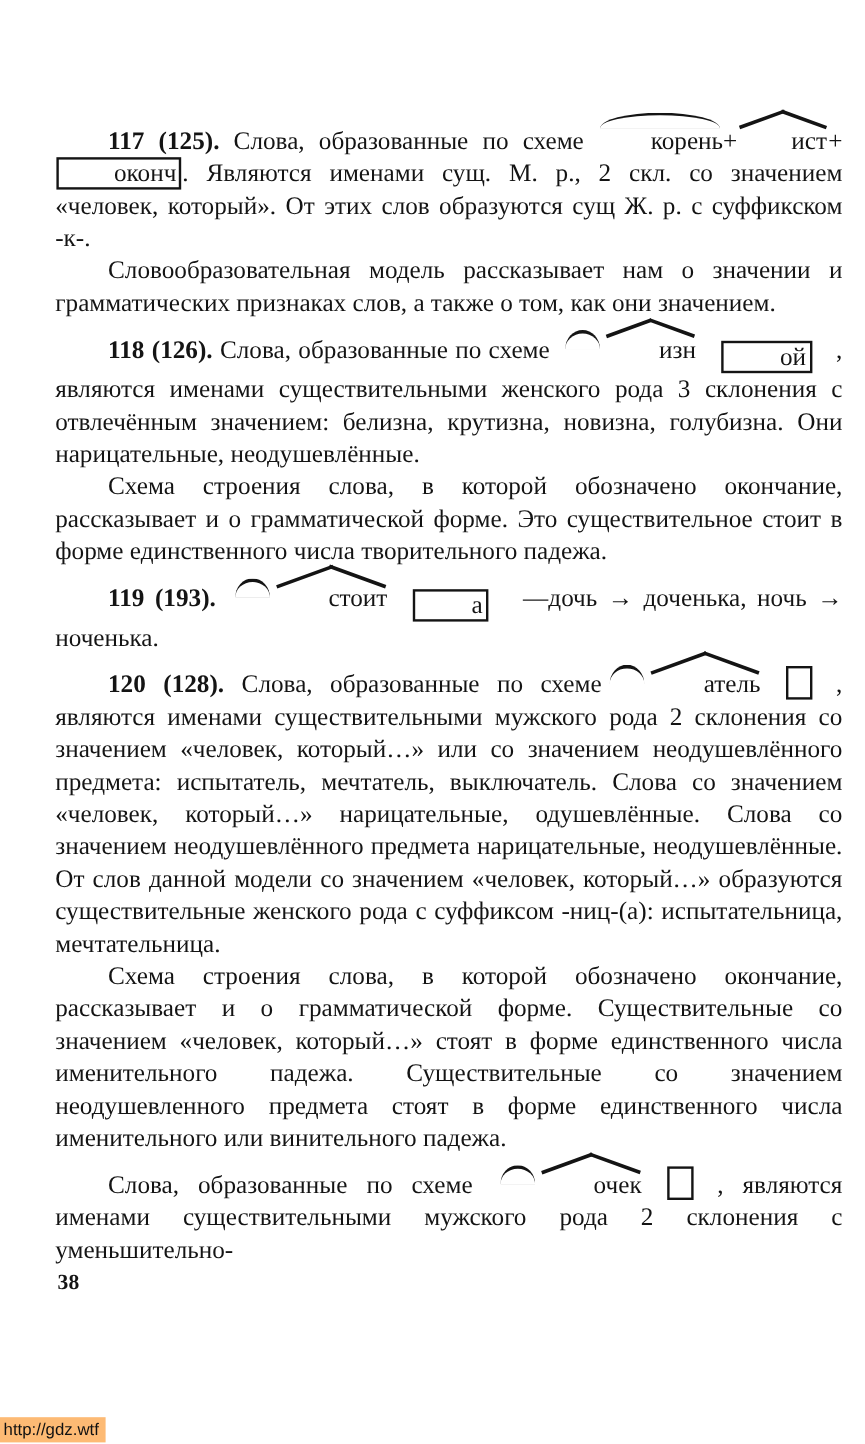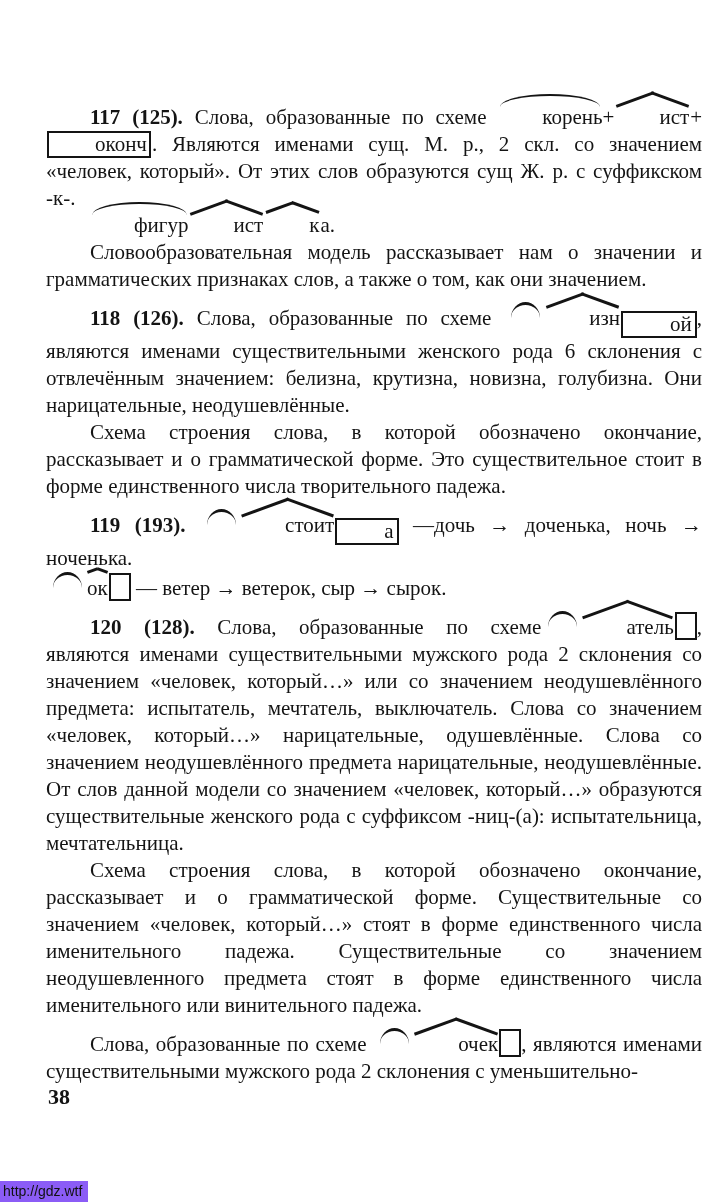--- a/index.html
+++ b/index.html
@@ -41,51 +41,49 @@
   
   .suffix{position:relative;display:inline-block;margin:0 1px;}
   .suffix::before,.suffix::after{
     content:"";position:absolute;top:-6px;width:54%;height:2.5px;background:#141414;
   }
   .suffix::before{left:-1%;transform:rotate(-20deg);}
   .suffix::after{right:-1%;transform:rotate(20deg);}
   
   .ebox{
     display:inline-block;border:2px solid #141414;
-    padding:0 3px;line-height:23px;vertical-align:-6px;margin:0 0;
+    padding:0 3px;line-height:23px;vertical-align:-6px;margin:0 20px;
   }
   .ebox.empty{width:12px;height:24px;}
   
   .wbox{
     display:inline-block;border:2px solid #141414;
     padding:0 2px 1px;line-height:22px;margin:0 1px;
   }
   .page-number{
-    position:absolute;left:48px;top:1084px;
-    font-size:22px;font-weight:bold;text-align:center;
+    position:absolute;left:48px;top:1058px;
+    font-size:18px;font-weight:bold;text-align:center;
   }
   .watermark{
     position:absolute;left:0;top:1181px;
-    background:#8b5cf6;color:#111;
+    background:#fdba74;color:#111;
     font-family:"Liberation Sans","DejaVu Sans",sans-serif;
     font-size:14px;line-height:21px;
     padding:0 6px 0 3px;
   }
 </style>
 </head>
 <body>
 
 <div class="page">
   <div class="text-column" id="text-column">
       <p class="para indent"><b>117 (125).</b><span> Слова, образованные по схеме </span><span class="root">корень</span><span>+</span><span class="suffix">ист</span><span>+</span><span class="wbox">оконч</span><span>. Являются именами сущ. М. р., 2 скл. со значением «человек, который». От этих слов образуются сущ Ж. р. с суффикском -к-.</span></p>
-      <p class="para indent"><span class="root">фигур</span><span class="suffix">ист</span><span class="suffix">к</span><span>а.</span></p>
       <p class="para indent"><span>Словообразовательная модель рассказывает нам о значении и грамматических признаках слов, а также о том, как они значением.</span></p>
-      <p class="para indent gap"><b>118 (126).</b><span> Слова, образованные по схеме </span><span class="rootsign"></span><span class="suffix">изн</span><span class="ebox">ой</span><span>, являются именами существительными женского рода 6 склонения с отвлечённым значением: белизна, крутизна, новизна, голубизна. Они нарицательные, неодушевлённые.</span></p>
+      <p class="para indent gap"><b>118 (126).</b><span> Слова, образованные по схеме </span><span class="rootsign"></span><span class="suffix">изн</span><span class="ebox">ой</span><span>, являются именами существительными женского рода 3 склонения с отвлечённым значением: белизна, крутизна, новизна, голубизна. Они нарицательные, неодушевлённые.</span></p>
       <p class="para indent"><span>Схема строения слова, в которой обозначено окончание, рассказывает и о грамматической форме. Это существительное стоит в форме единственного числа творительного падежа.</span></p>
       <p class="para indent gap"><b>119 (193).</b><span> </span><span class="rootsign"></span><span class="suffix">стоит</span><span class="ebox">а</span><span> —дочь → доченька, ночь → ноченька.</span></p>
-      <p class="para"><span class="rootsign"></span><span class="suffix">ок</span><span class="ebox empty"></span><span> — ветер → ветерок, сыр → сырок.</span></p>
       <p class="para indent gap"><b>120 (128).</b><span> Слова, образованные по схеме</span><span class="rootsign"></span><span class="suffix">атель</span><span class="ebox empty"></span><span>, являются именами существительными мужского рода 2 склонения со значением «человек, который…» или со значением неодушевлённого предмета: испытатель, мечтатель, выключатель. Слова со значением «человек, который…» нарицательные, одушевлённые. Слова со значением неодушевлённого предмета нарицательные, неодушевлённые. От слов данной модели со значением «человек, который…» образуются существительные женского рода с суффиксом -ниц-(а): испытательница, мечтательница.</span></p>
       <p class="para indent"><span>Схема строения слова, в которой обозначено окончание, рассказывает и о грамматической форме. Существительные со значением «человек, который…» стоят в форме единственного числа именительного падежа. Существительные со значением неодушевленного предмета стоят в форме единственного числа именительного или винительного падежа.</span></p>
       <p class="para indent gap"><span>Слова, образованные по схеме </span><span class="rootsign"></span><span class="suffix">очек</span><span class="ebox empty"></span><span>, являются именами существительными мужского рода 2 склонения с уменьшительно-</span></p>
     </div>
   <div class="page-number">38</div>
   <div class="watermark">http://gdz.wtf</div>
 </div>
 
 </body></html>

